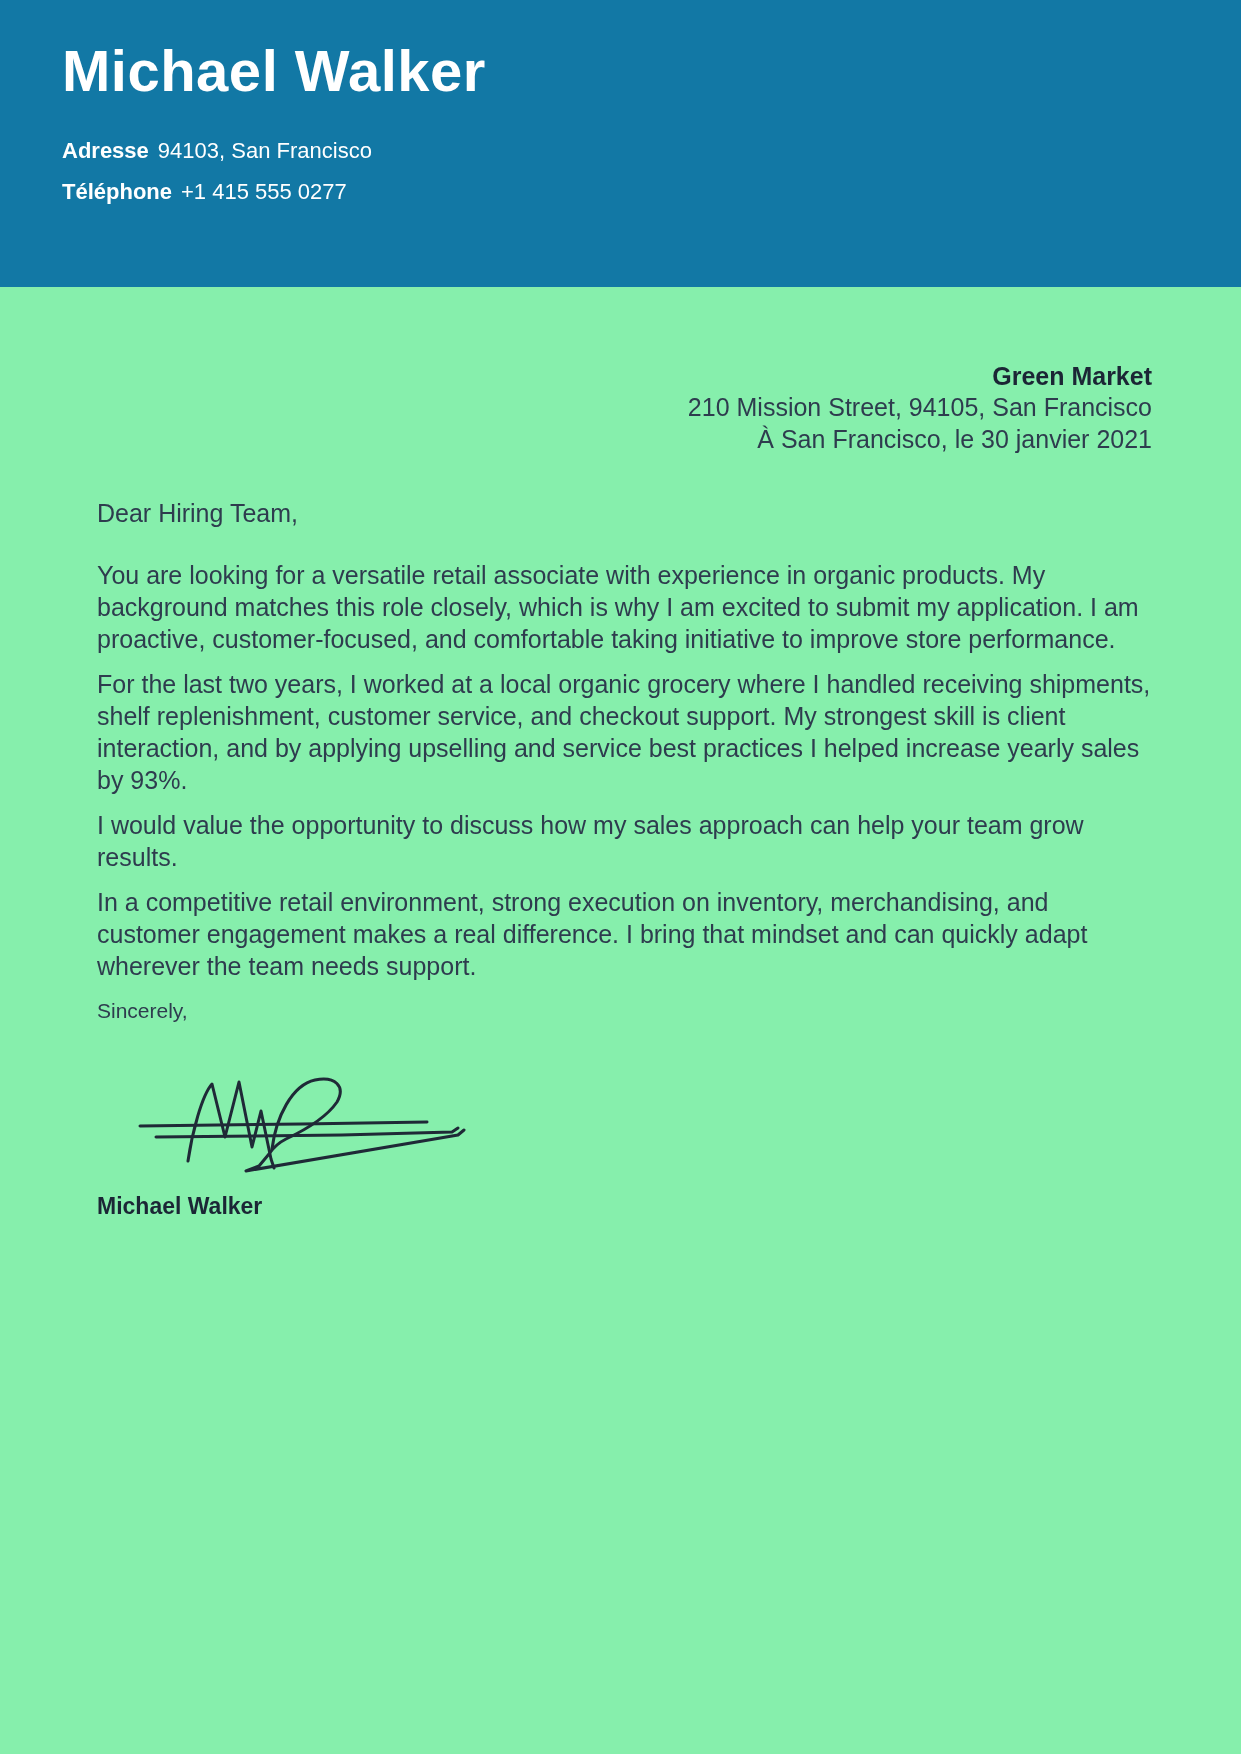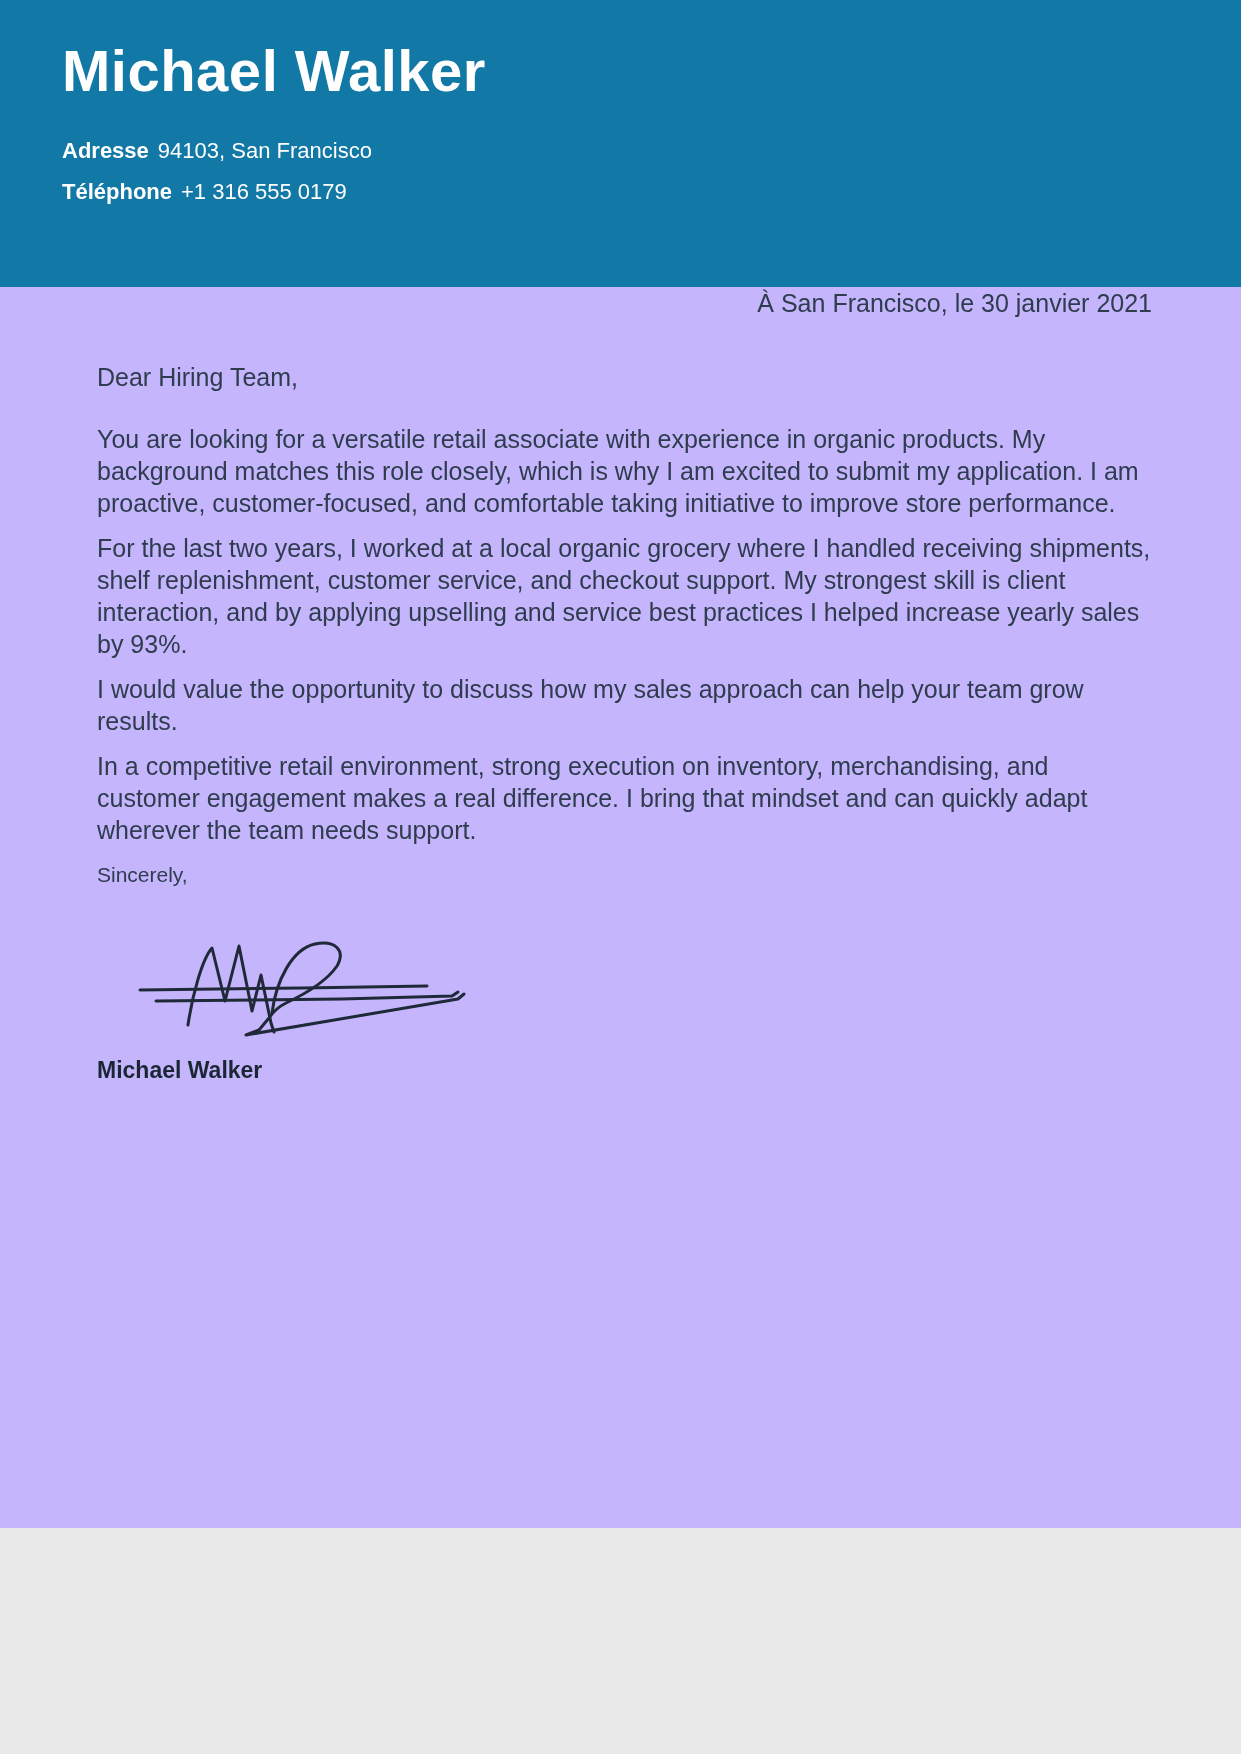--- a/index.html
+++ b/index.html
@@ -6,21 +6,21 @@
     --header-bg:#1278A5;
     --header-text:#FFFFFF;
     --body-text:#2E3C4E;
     --emphasis-text:#1B2635;
     --signature-ink:#1F2937;
   }
   *{box-sizing:border-box;margin:0;padding:0;}
   html,body{background:#e8e8e8;}
   body{font-family:"Liberation Sans","DejaVu Sans",sans-serif;}
   .page{
-    width:1241px;height:1528px;margin:0 auto;background:#c4b5fd;
+    width:1241px;height:1754px;margin:0 auto;background:#86efac;
     position:relative;overflow:hidden;
   }
   
   .masthead{
     height:287px;background:var(--header-bg);color:var(--header-text);
     padding:38px 60px 0 62px;
   }
   .masthead h1{
     font-size:58px;line-height:66px;font-weight:bold;letter-spacing:0.5px;
     margin:0 0 26px 0;
@@ -52,27 +52,31 @@
 
 <div class="page">
 
   <header class="masthead">
     <h1>Michael Walker</h1>
     <div>
       <div class="contact-line">
         <span class="contact-label">Adresse</span><span>94103, San Francisco</span>
       </div>
       <div class="contact-line">
-        <span class="contact-label">Téléphone</span><span>+1 316 555 0179</span>
+        <span class="contact-label">Téléphone</span><span>+1 415 555 0277</span>
       </div>
     </div>
   </header>
 
   <main class="content">
 
+    <div class="recipient">
+      <div class="recipient-company">Green Market</div>
+      <div class="recipient-address">210 Mission Street, 94105, San Francisco</div>
+    </div>
 
     <div class="dateline">À San Francisco, le 30 janvier 2021</div>
 
 
     <p class="salutation">Dear Hiring Team,</p>
 
     <p class="body-par">You are looking for a versatile retail associate with experience in organic products. My background matches this role closely, which is why I am excited to submit my application. I am proactive, customer-focused, and comfortable taking initiative to improve store performance.</p>
     <p class="body-par">For the last two years, I worked at a local organic grocery where I handled receiving shipments, shelf replenishment, customer service, and checkout support. My strongest skill is client interaction, and by applying upselling and service best practices I helped increase yearly sales by 93%.</p>
     <p class="body-par">I would value the opportunity to discuss how my sales approach can help your team grow results.</p>
     <p class="body-par">In a competitive retail environment, strong execution on inventory, merchandising, and customer engagement makes a real difference. I bring that mindset and can quickly adapt wherever the team needs support.</p>

